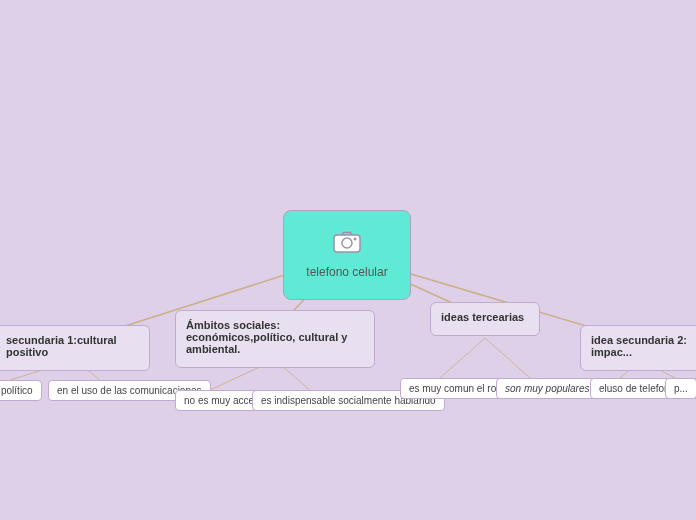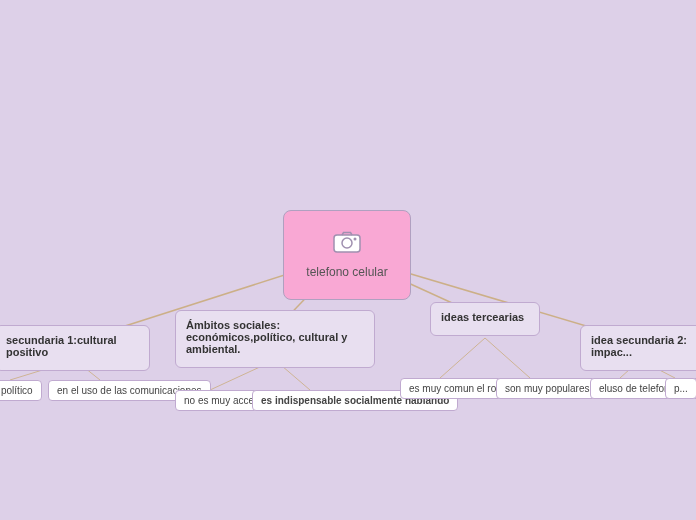--- a/index.html
+++ b/index.html
@@ -25,21 +25,21 @@
       height: 100%;
       pointer-events: none;
     }
 
     .center-node {
       position: absolute;
       top: 210px;
       left: 283px;
       width: 128px;
       height: 90px;
-      background: #f9a8d4;
+      background: #5eead4;
       border: 1.5px solid #b0a0c0;
       border-radius: 8px;
       display: flex;
       flex-direction: column;
       align-items: center;
       justify-content: center;
       gap: 6px;
       z-index: 10;
     }
 
@@ -121,31 +121,31 @@
     }
 
     
     .leaf-accesible {
       top: 390px;
       left: 175px;
     }
     .leaf-indispensable {
       top: 390px;
       left: 252px;
-      font-weight: bold;
     }
 
     
     .leaf-robo {
       top: 378px;
       left: 400px;
     }
     .leaf-populares {
       top: 378px;
       left: 496px;
+      font-style: italic;
     }
 
     
     .leaf-eluso {
       top: 378px;
       left: 590px;
     }
     .leaf-p {
       top: 378px;
       left: 665px;

